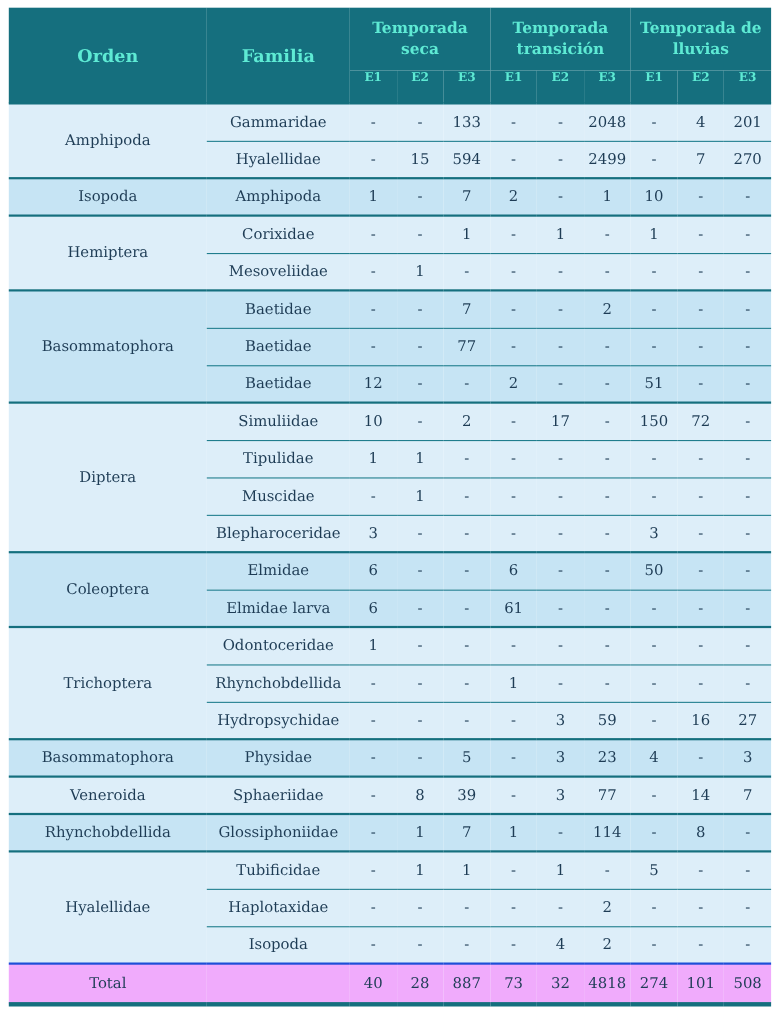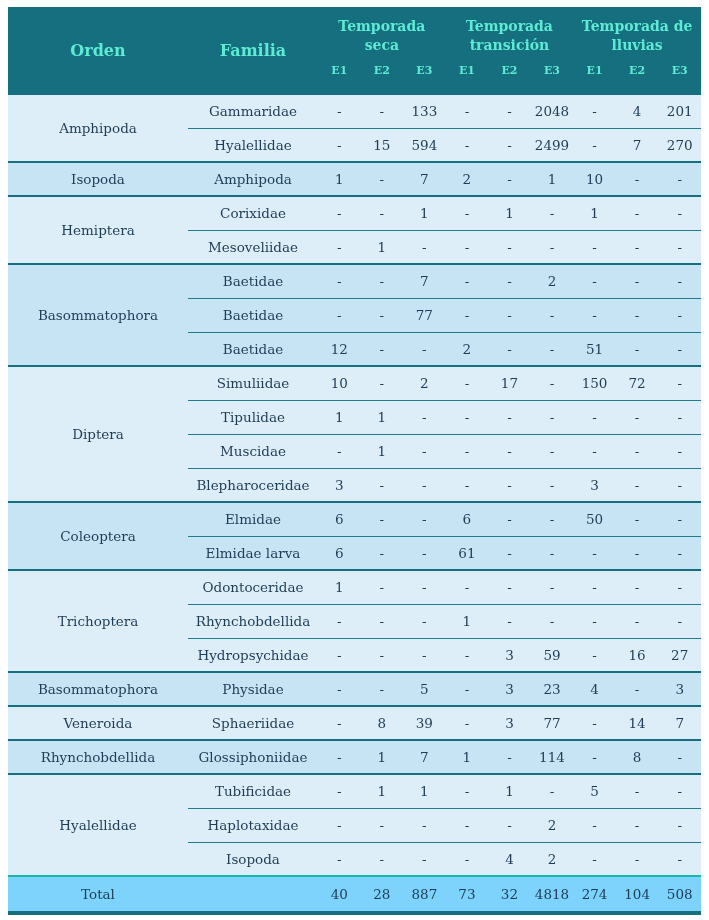--- a/index.html
+++ b/index.html
@@ -37,22 +37,22 @@
     text-align: center;
     vertical-align: middle;
     font-size: 13.5px;
     padding: 2px 3px;
   }
   tr.row-light td { background: #ddeef9; }
   tr.row-dark td  { background: #c6e4f4; }
   tr.row-cont td  { border-top: 1px solid #1f7d8d; }
   tr.group-start td { border-top: 2px solid #156f7e; }
   tr.total-row td {
-    background: #7dd3fc;
-    border-top: 2px solid #14b8a6;
+    background: #f0abfc;
+    border-top: 2px solid #1d4ed8;
     height: 37px;
   }
   td.orden-cell { font-size: 13.5px; margin-left: 48px; }
 </style>
 </head>
 <body>
 
 <div class="page">
   <table class="abundance">
     <colgroup>
@@ -379,18 +379,18 @@
         <tr class="total-row">
           <td class="total-label-cell">Total</td>
           <td class="familia-cell"></td>
           <td class="value-cell">40</td>
           <td class="value-cell">28</td>
           <td class="value-cell">887</td>
           <td class="value-cell">73</td>
           <td class="value-cell">32</td>
           <td class="value-cell">4818</td>
           <td class="value-cell">274</td>
-          <td class="value-cell">104</td>
+          <td class="value-cell">101</td>
           <td class="value-cell">508</td>
         </tr>
       </tbody>
   </table>
 </div>
 
 </body></html>

